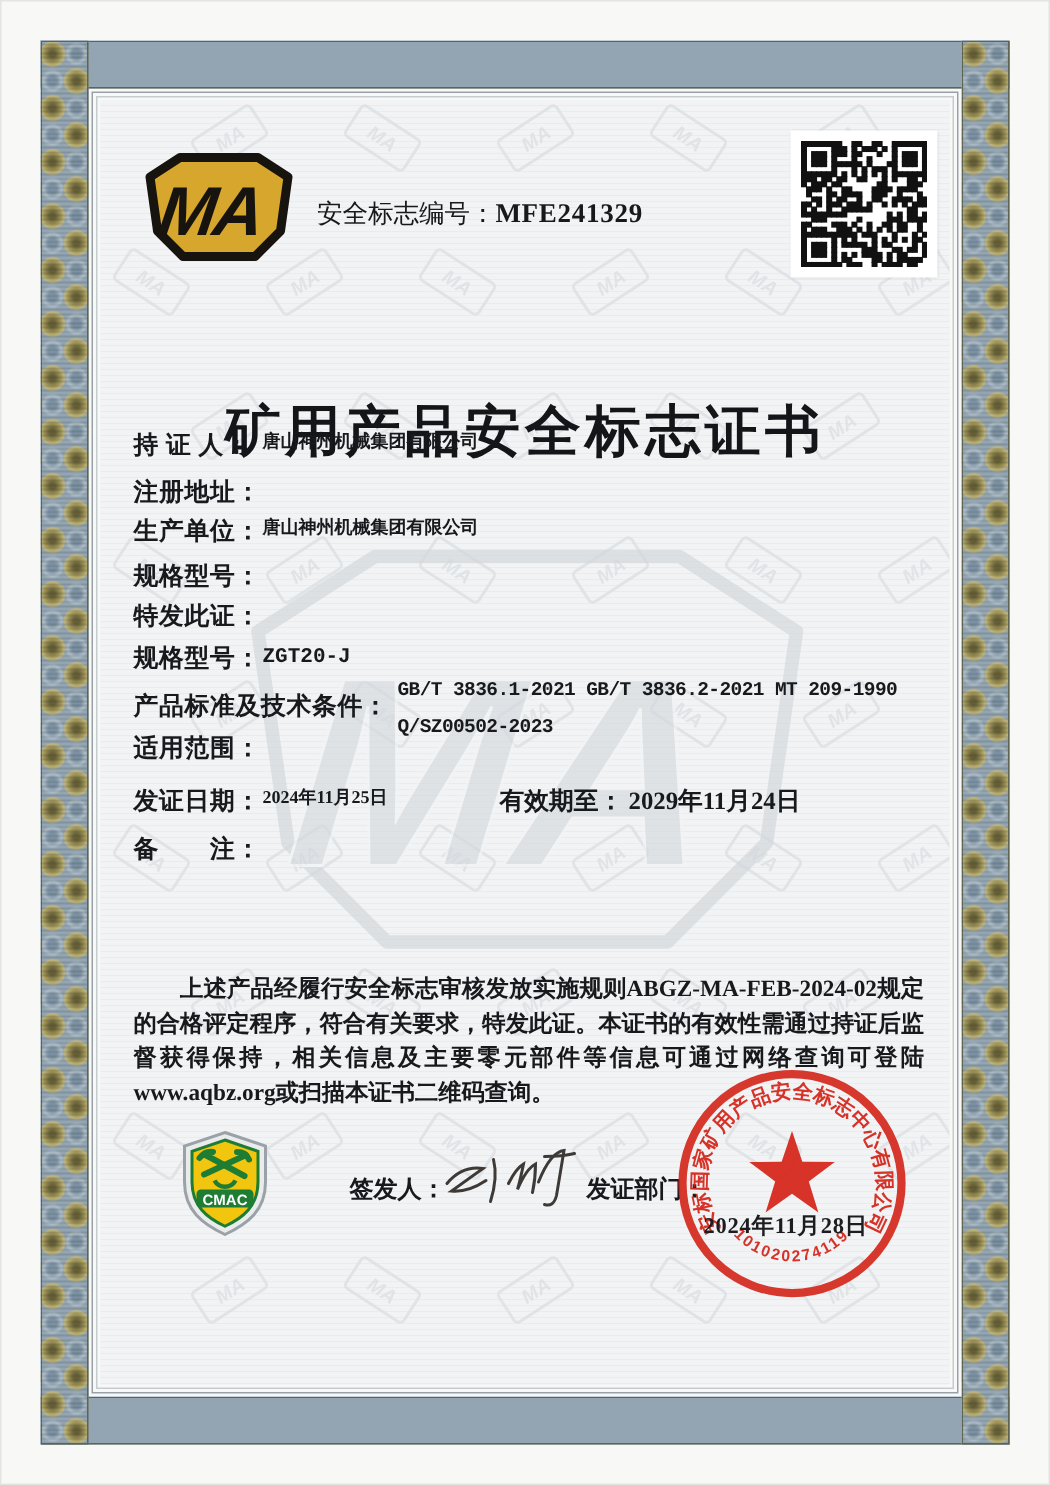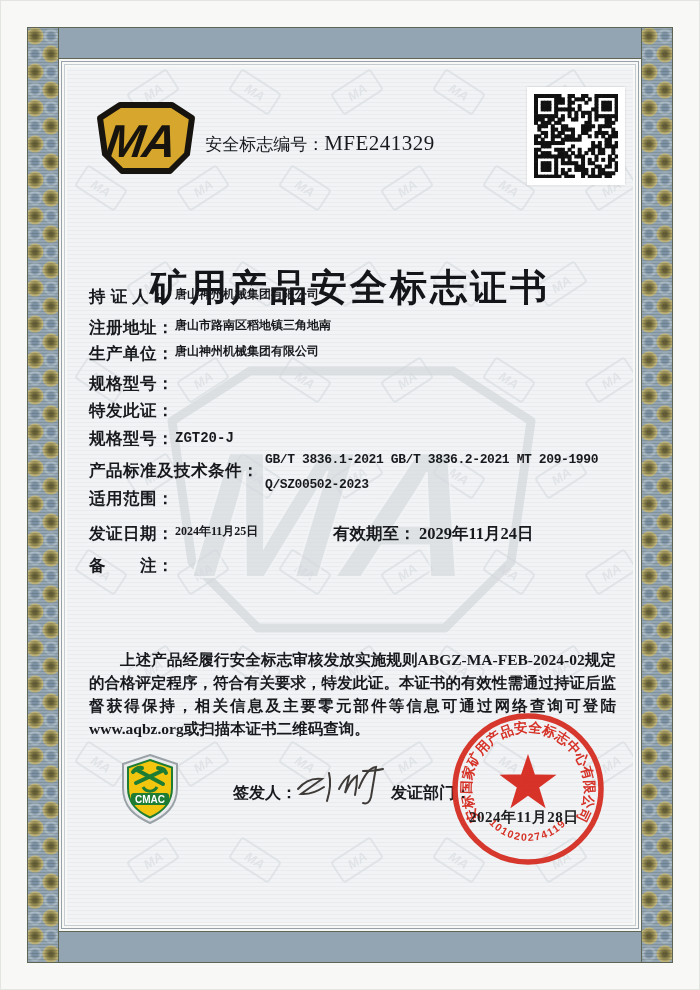--- a/index.html
+++ b/index.html
@@ -34,21 +34,21 @@
   .content{position:absolute;inset:66px;background:#eef0f2;
     background-image:repeating-linear-gradient(180deg,#f1f3f5 0 3px,#e9ebee 3px 4px);overflow:hidden;}
   .wm-layer{position:absolute;inset:0;pointer-events:none;}
   .wm{position:absolute;width:44px;height:22px;border:2px solid #dcdfe3;border-radius:4px;
       color:#dcdfe3;font:italic 700 13px "Liberation Sans", sans-serif;
       display:flex;align-items:center;justify-content:center;opacity:.75;}
   .big-wm{position:absolute;left:66px;top:292px;opacity:.62;pointer-events:none;}
   
   .hdr{position:absolute;top:64px;left:0;right:60px;text-align:center;
        font-size:17px;color:#17191c;}
-  .hdr .num{font-size:21px;letter-spacing:.5px;}
+  .hdr .num{font-size:18px;letter-spacing:.5px;font-weight:bold;}
   .ma-logo{position:absolute;left:22px;top:34px;}
   .qr-box{position:absolute;left:460px;top:20px;width:84px;height:84px;background:#ffffff;
           padding:7px;box-shadow:0 0 2px rgba(0,0,0,.15);}
   
   .title{position:absolute;top:196px;left:0;right:0;text-align:center;
          font-size:37px;font-weight:900;color:#131518;letter-spacing:3px;}
   
   .row{position:absolute;left:22px;right:18px;height:26px;font-size:16.5px;color:#17191c;}
   .lab{position:absolute;left:0;top:0;font-weight:600;letter-spacing:.5px;white-space:nowrap;}
   .val{position:absolute;left:86px;top:0;font-weight:600;white-space:nowrap;}
@@ -499,21 +499,20 @@
         </svg></div>
 
     <div class="title">矿用产品安全标志证书</div>
 
     <div class="row" style="top:219px">
       <span class="lab">持 证 人：</span>
       <span class="val kai">唐山神州机械集团有限公司</span>
     </div>
     <div class="row" style="top:250px">
       <span class="lab">注册地址：</span>
-      <span class="val kai">唐山市路南区稻地镇三角地南</span>
     </div>
     <div class="row" style="top:276px">
       <span class="lab">生产单位：</span>
       <span class="val kai">唐山神州机械集团有限公司</span>
     </div>
     <div class="row" style="top:306px">
       <span class="lab">规格型号：</span>
     </div>
     <div class="row" style="top:333px">
       <span class="lab">特发此证：</span>

